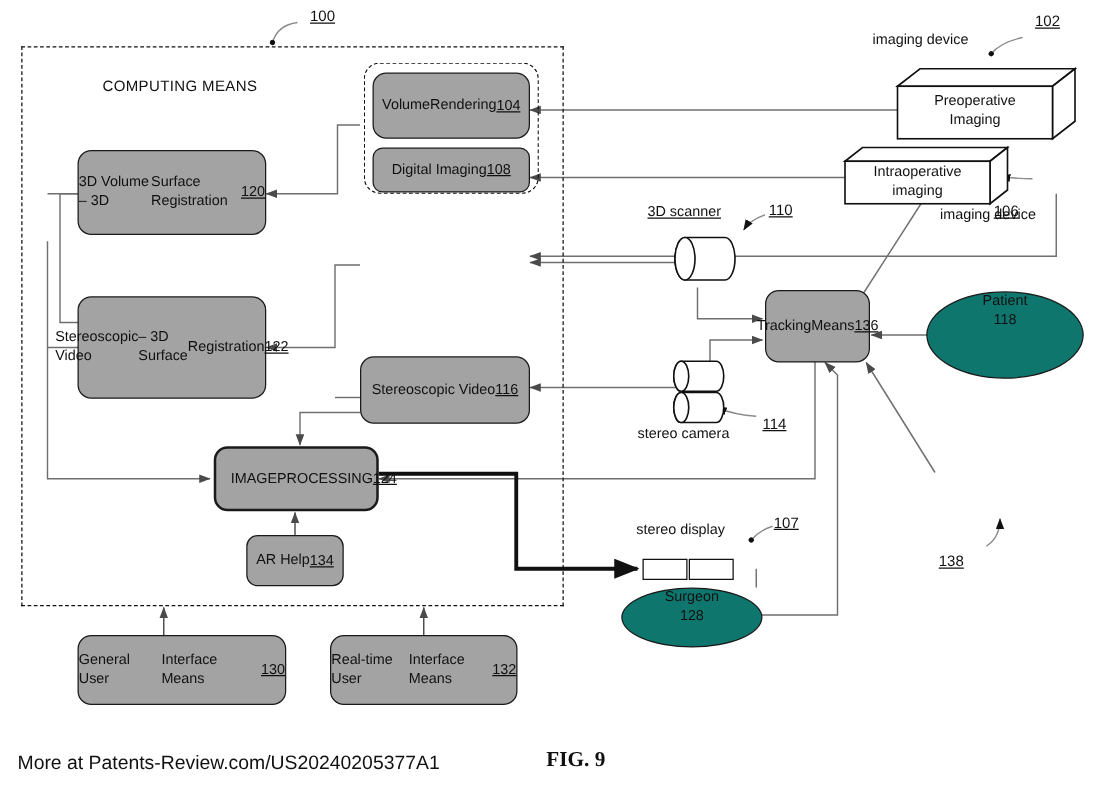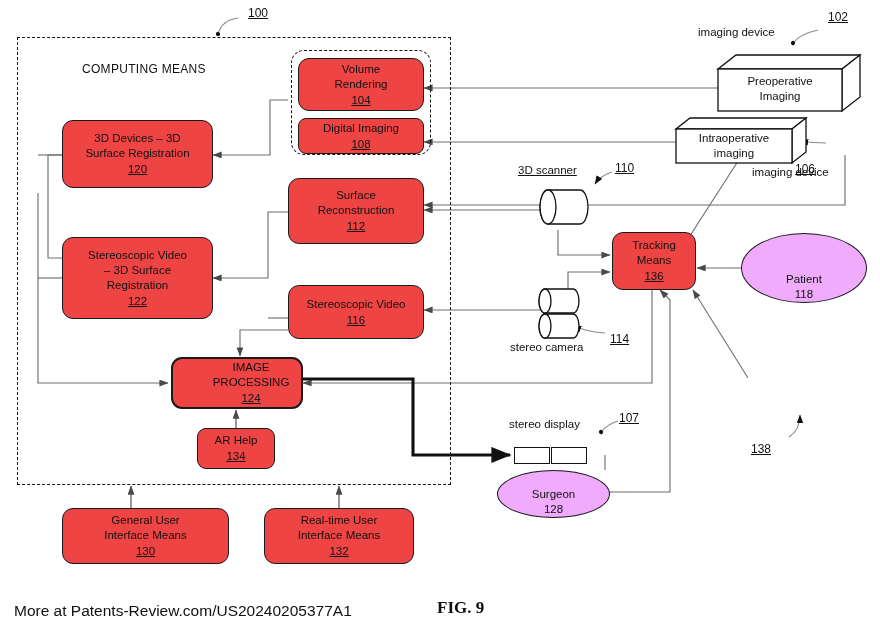--- a/index.html
+++ b/index.html
@@ -23,23 +23,22 @@
     top: 0;
     width: 880px;
     height: 631px;
   }
   
   .node {
     position: absolute;
     box-sizing: border-box;
     border: 1.3px solid #1a1a1a;
     border-radius: 11px;
-    background: #ef4444;
+    background: #a3a3a3;
     display: flex;
-    flex-direction: column;
     align-items: center;
     justify-content: center;
     text-align: left;
     font-size: 11.5px;
     line-height: 15px;
     color: #111111;
     z-index: 3;
   }
   .node.bold {
     border-width: 2.4px;
@@ -85,25 +84,25 @@
     letter-spacing: 0.3px;
     color: #111111;
     white-space: nowrap;
     z-index: 4;
   }
   .ellipse-node {
     position: absolute;
     box-sizing: border-box;
     border: 1.4px solid #1a1a1a;
     border-radius: 50%;
-    background: #f0abfc;
+    background: #0f766e;
     display: flex;
     flex-direction: column;
     align-items: center;
-    justify-content: flex-end;
+    justify-content: flex-start;
     font-size: 11.5px;
     line-height: 15px;
     color: #111111;
     z-index: 3;
   }
   .footer-note {
     position: absolute;
     font-size: 15.5px;
     color: #111111;
     white-space: nowrap;
@@ -238,33 +237,28 @@
     <span class="lbl">Volume</span>
     <span class="lbl">Rendering</span>
     <span class="ref">104</span>
   </div>
 
   <div class="node" style="left:298px; top:118px; width:126px; height:36px; border-radius:8px;">
     <span class="lbl">Digital Imaging</span>
     <span class="ref">108</span>
   </div>
 
-  <div class="node" style="left:288px; top:178px; width:136px; height:66px;">
-    <span class="lbl">Surface</span>
-    <span class="lbl">Reconstruction</span>
-    <span class="ref">112</span>
-  </div>
 
   <div class="node" style="left:288px; top:285px; width:136px; height:54px;">
     <span class="lbl">Stereoscopic Video</span>
     <span class="ref">116</span>
   </div>
 
   <div class="node" style="left:62px; top:120px; width:151px; height:68px;">
-    <span class="lbl">3D Devices – 3D</span>
+    <span class="lbl">3D Volume – 3D</span>
     <span class="lbl">Surface Registration</span>
     <span class="ref">120</span>
   </div>
 
   <div class="node" style="left:62px; top:237px; width:151px; height:82px;">
     <span class="lbl">Stereoscopic Video</span>
     <span class="lbl">– 3D Surface</span>
     <span class="lbl">Registration</span>
     <span class="ref">122</span>
   </div>

